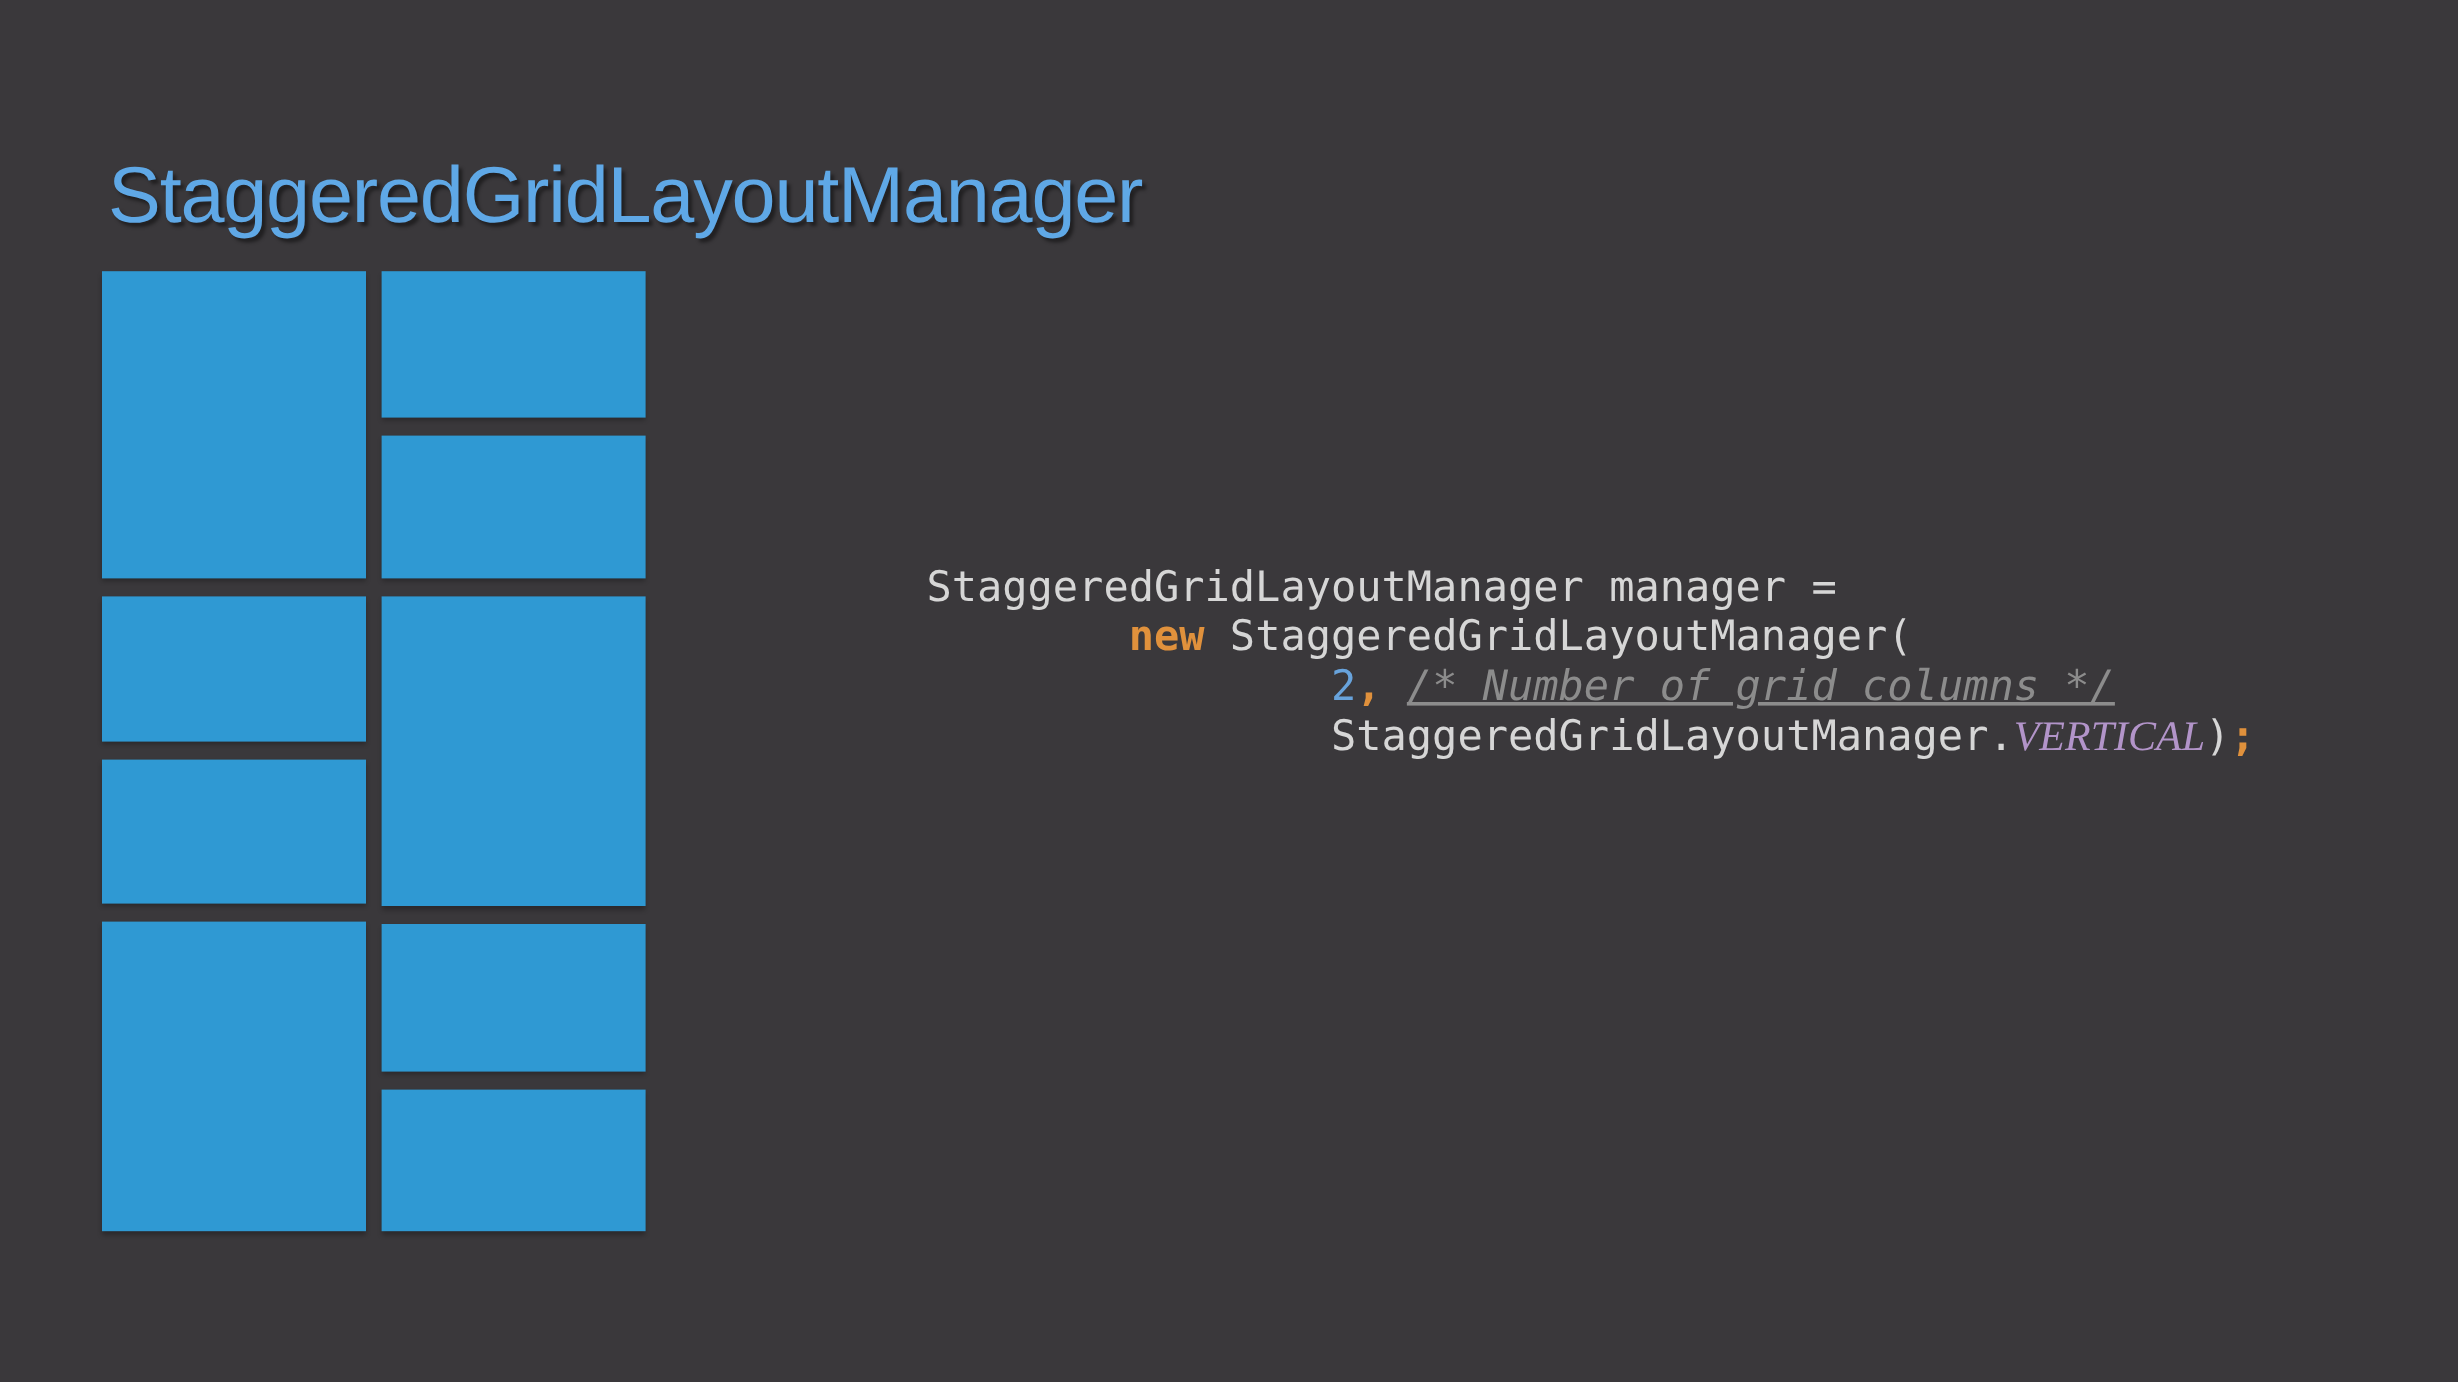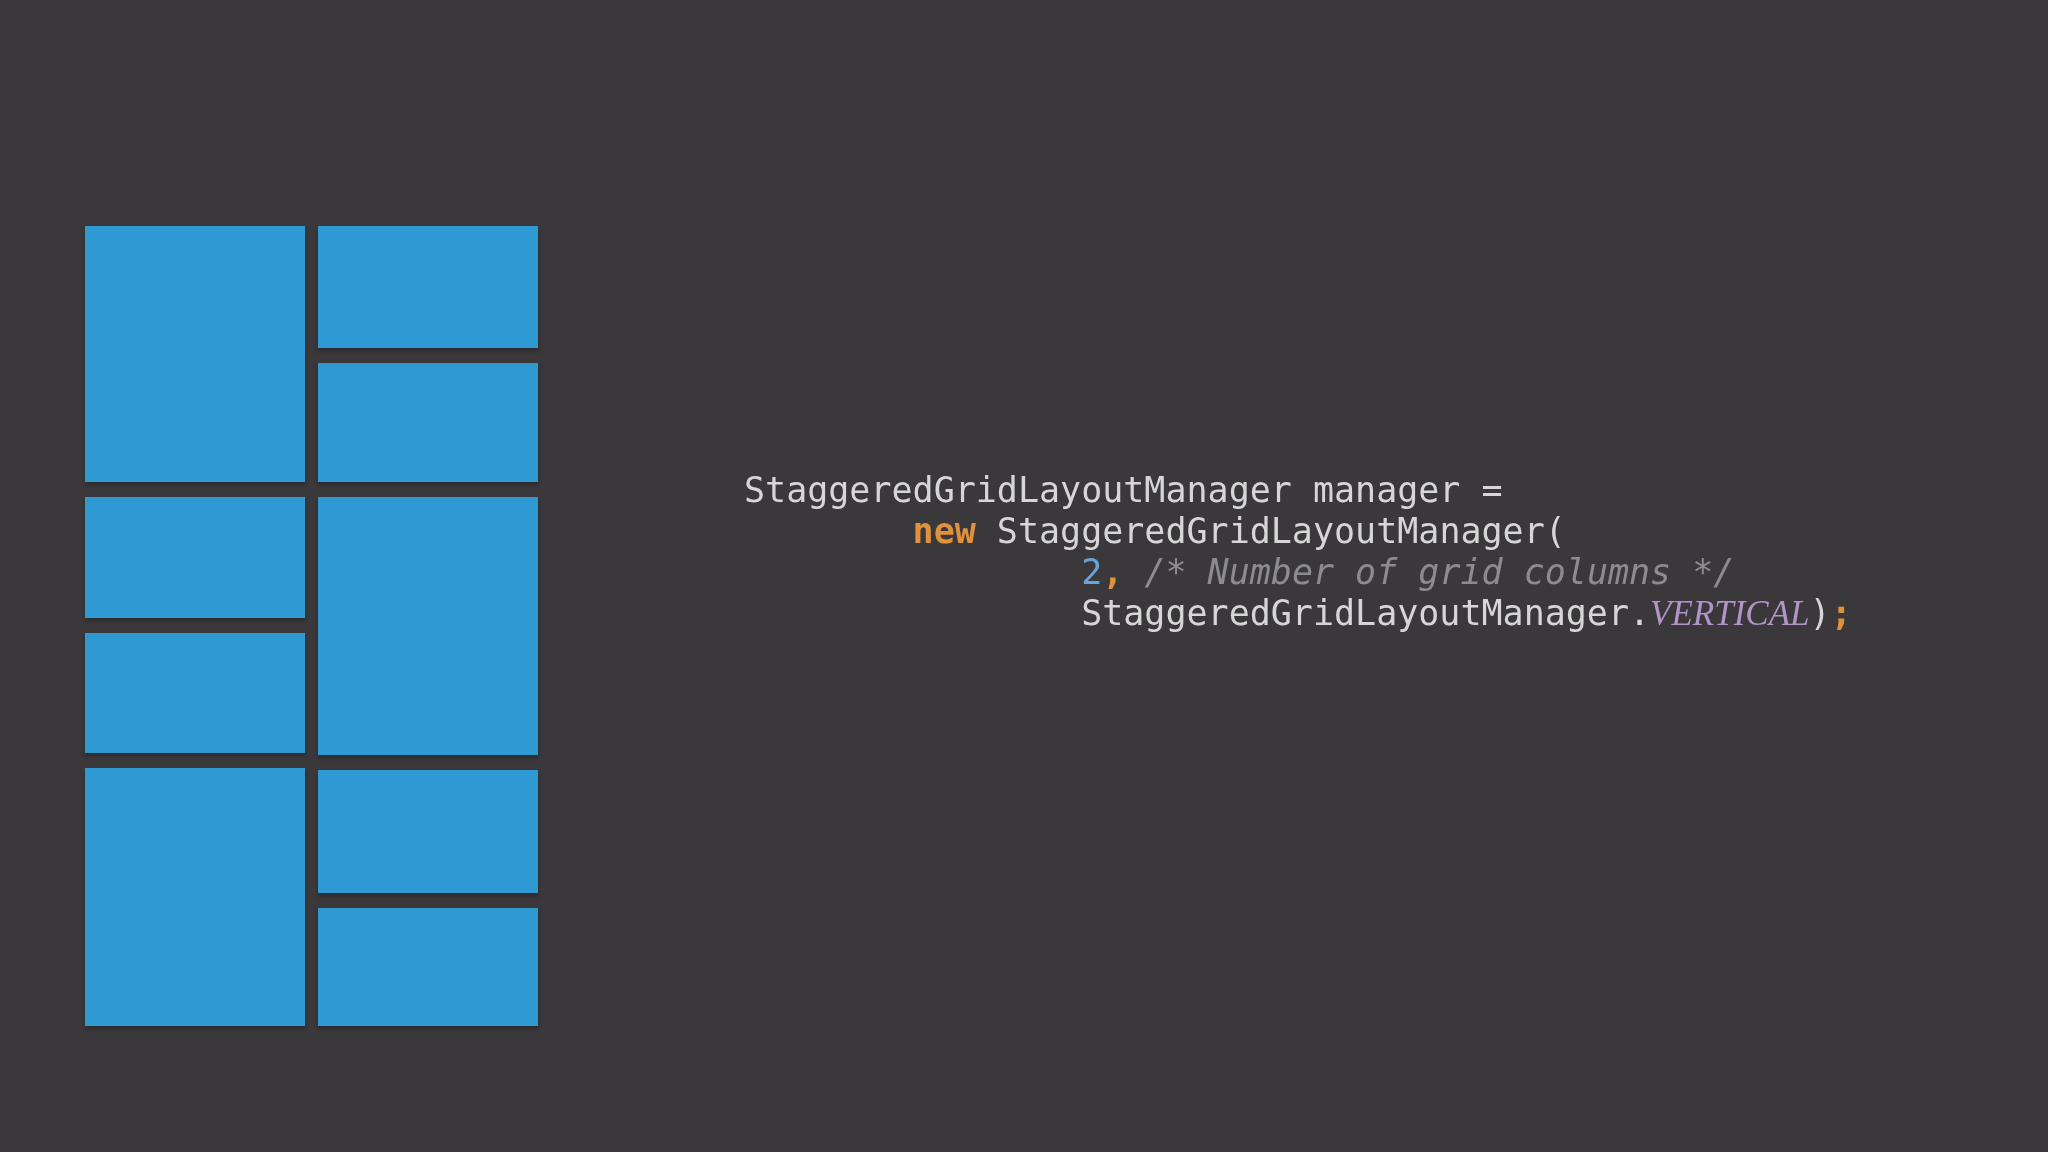--- a/index.html
+++ b/index.html
@@ -31,42 +31,43 @@
     position: absolute;
     inset: 0;
   }
   .grid-block {
     position: absolute;
     background: var(--block-color, #2F99D3);
     box-shadow: 0 3px 4px rgba(0,0,0,0.28);
   }
   .code {
     position: absolute;
-    left: 744px;
+    left: 772px;
     top: 470px;
     margin: 0;
     font-family: "DejaVu Sans Mono", "Liberation Mono", monospace;
     font-size: 35px;
     line-height: 41px;
     white-space: pre;
     color: var(--tok-plain, #D6D6D6);
   }
   .code-line { display: block; white-space: pre; }
   .tok-plain    { color: var(--tok-plain, #D6D6D6); }
   .tok-keyword  { color: var(--tok-keyword, #E0913C); font-weight: bold; }
   .tok-number   { color: var(--tok-number, #68A3DC); }
   .tok-operator { color: var(--tok-operator, #E0913C); font-weight: bold; }
-  .tok-comment  { color: var(--tok-comment, #8C8C8C); font-style: italic; }
+  .tok-comment  { color: var(--tok-comment, #8C8C8C); font-style: italic; text-decoration: underline; }
   .tok-constant { color: var(--tok-constant, #B294C9); font-style: italic; font-family: Liberation Serif, serif; }
 </style>
 </head>
 <body>
 
 <div class="slide">
 
+  <div class="slide-title">StaggeredGridLayoutManager</div>
 
   <div class="grid-layer">
       <div class="grid-block" style="left: 85px; top: 226px; width: 220px; height: 256px;"></div>
       <div class="grid-block" style="left: 85px; top: 497px; width: 220px; height: 121px;"></div>
       <div class="grid-block" style="left: 85px; top: 633px; width: 220px; height: 120px;"></div>
       <div class="grid-block" style="left: 85px; top: 768px; width: 220px; height: 258px;"></div>
       <div class="grid-block" style="left: 318px; top: 226px; width: 220px; height: 122px;"></div>
       <div class="grid-block" style="left: 318px; top: 363px; width: 220px; height: 119px;"></div>
       <div class="grid-block" style="left: 318px; top: 497px; width: 220px; height: 258px;"></div>
       <div class="grid-block" style="left: 318px; top: 770px; width: 220px; height: 123px;"></div>

